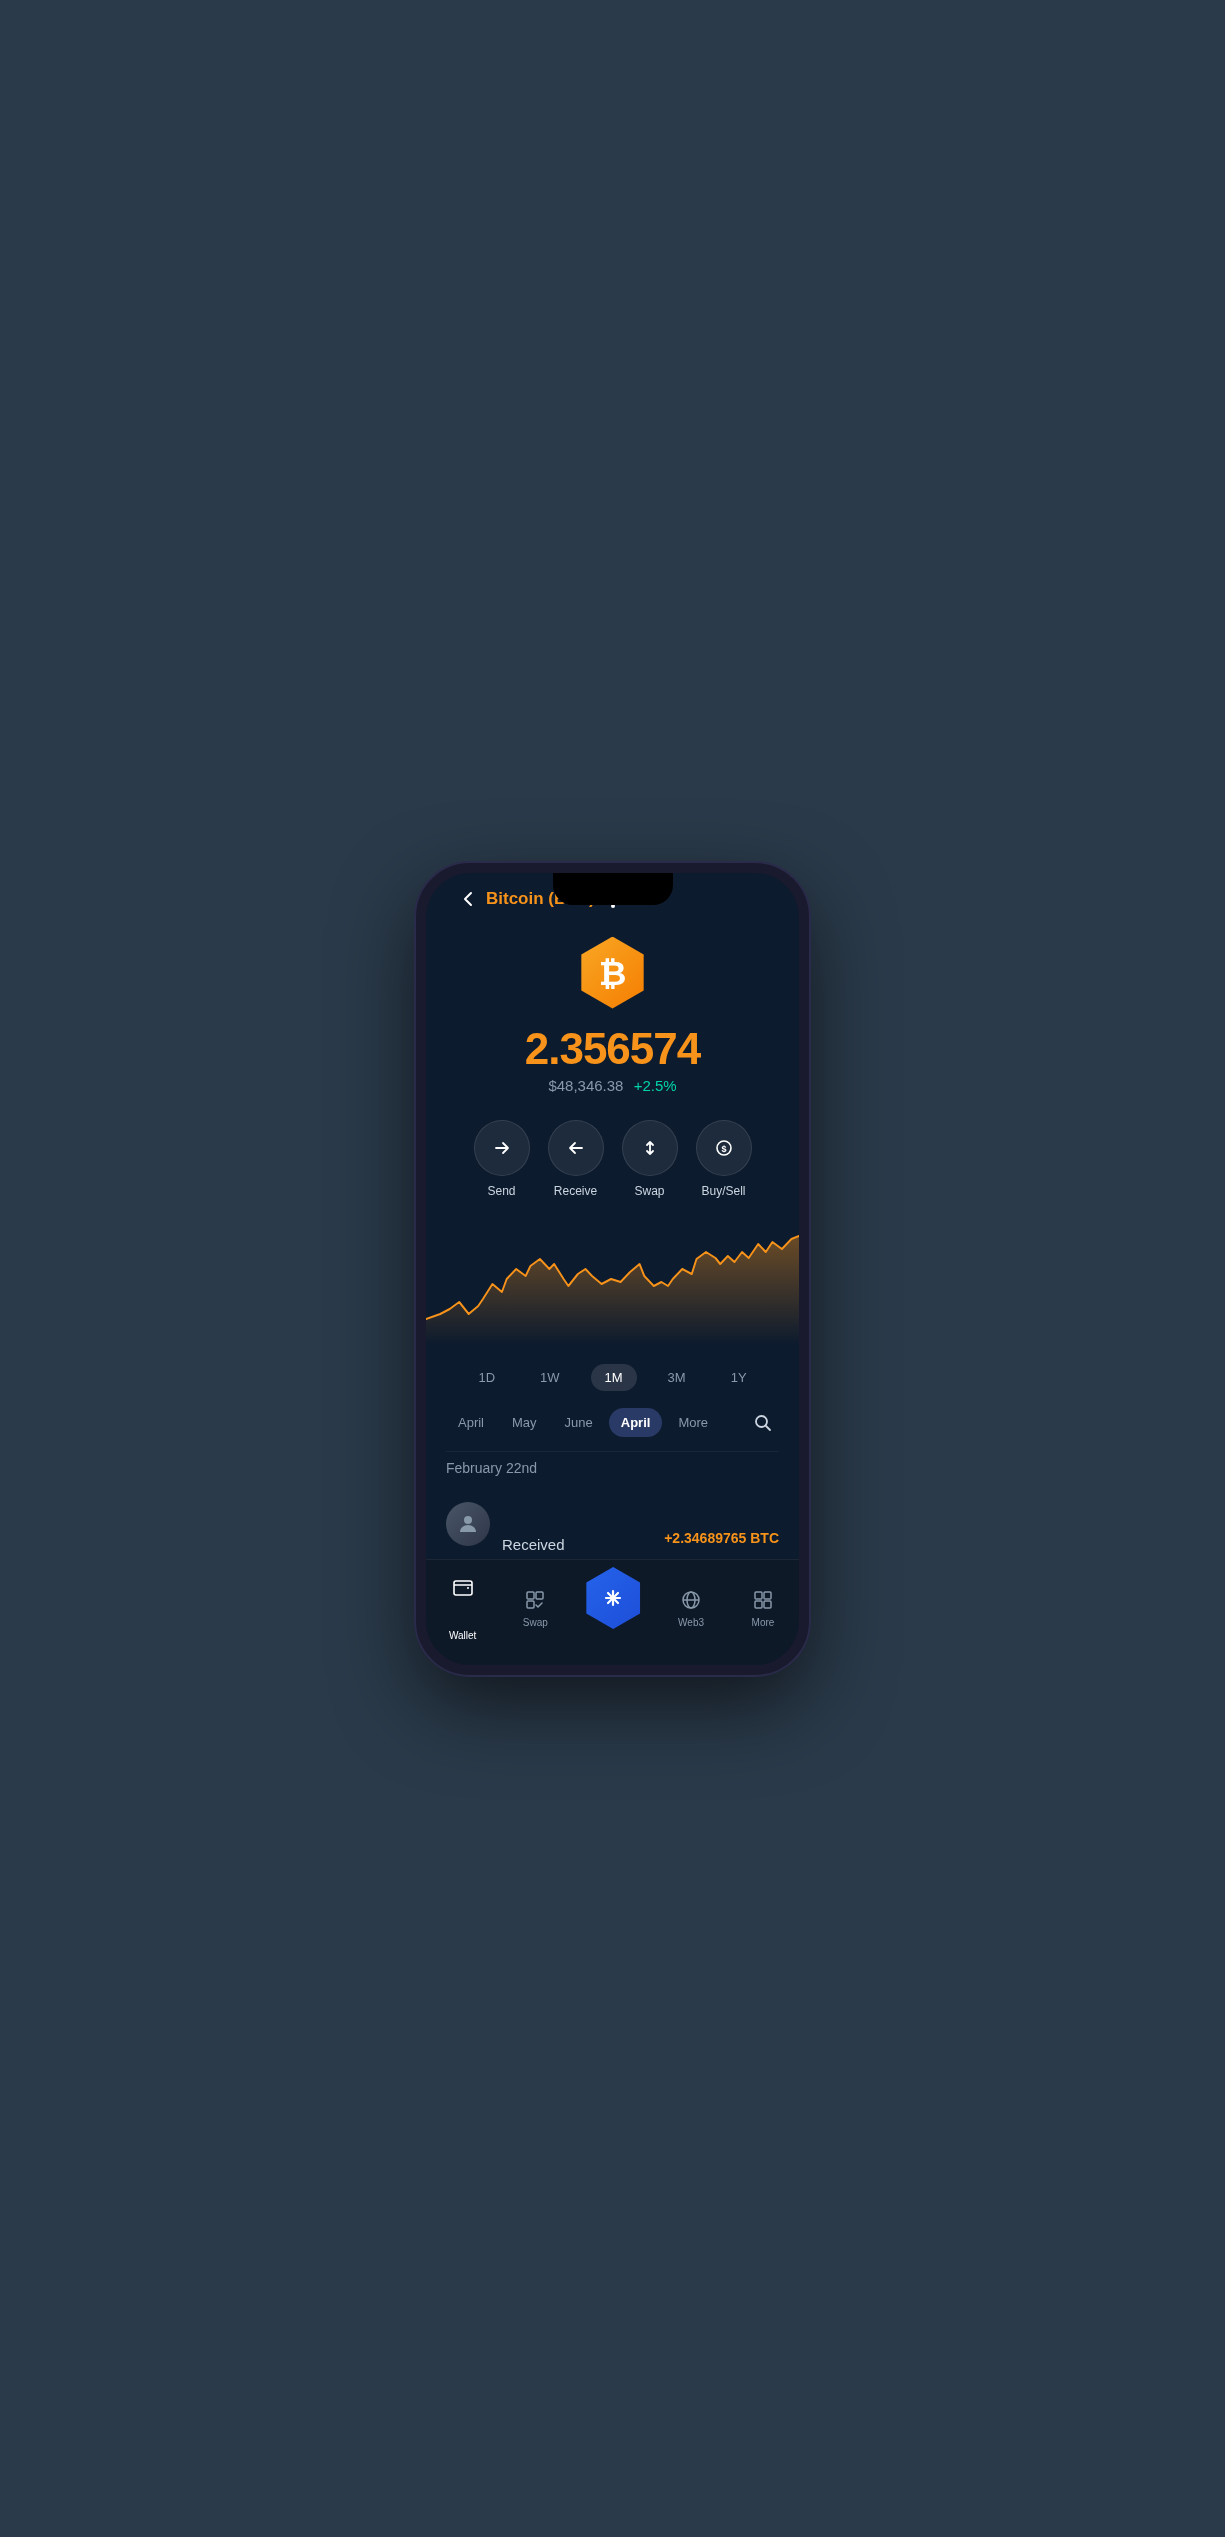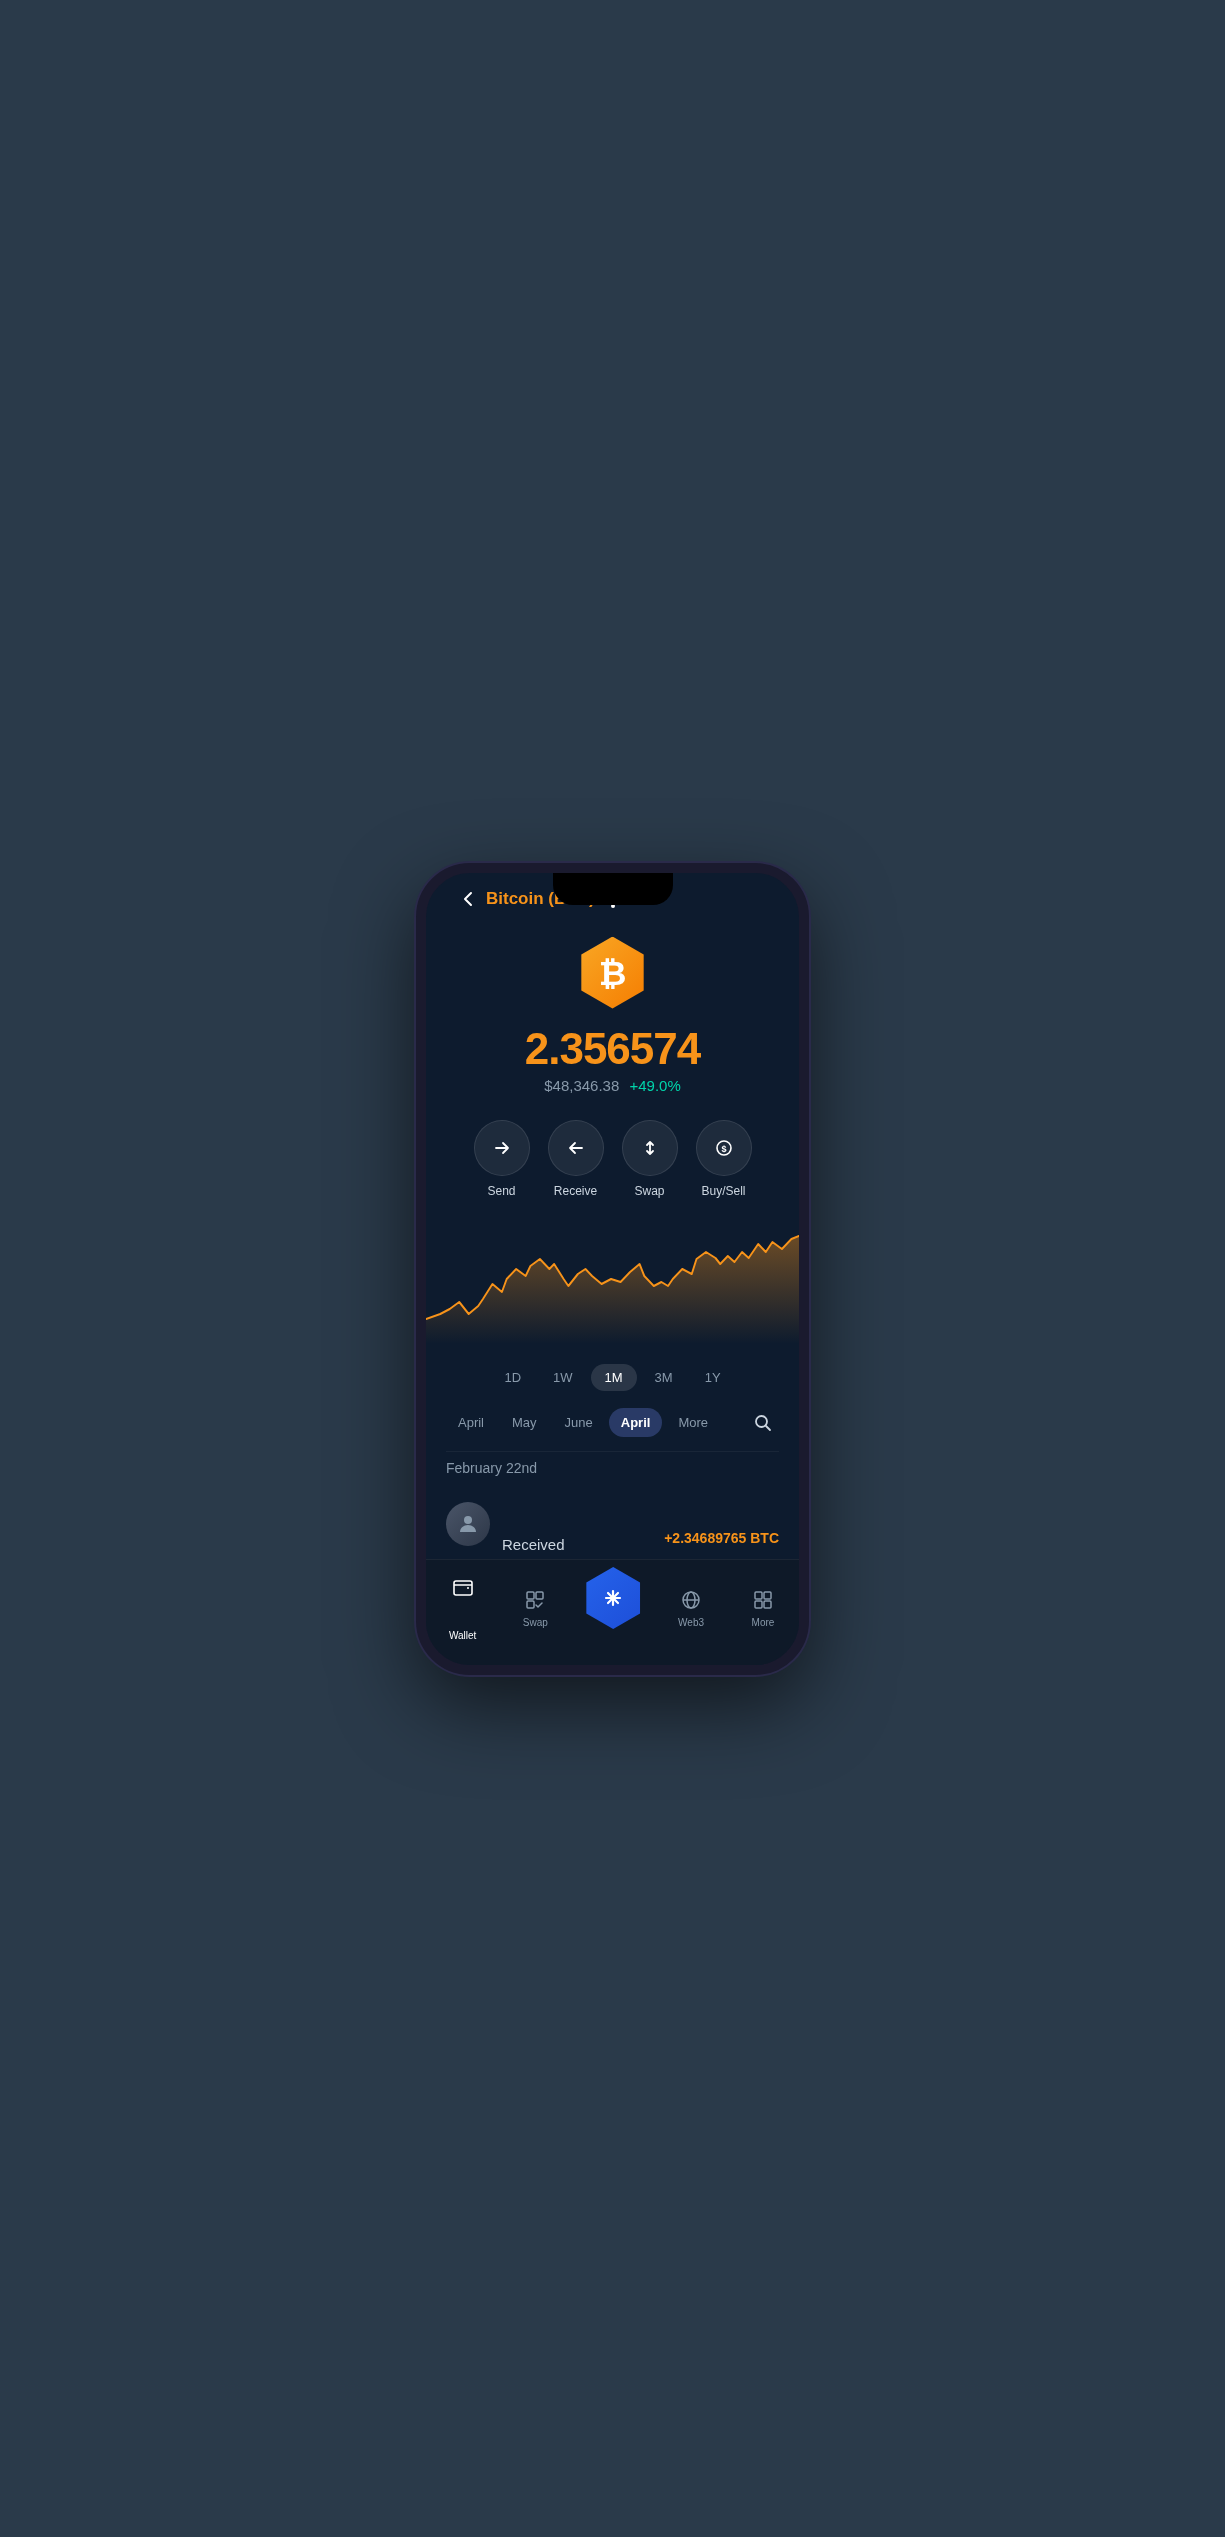--- a/index.html
+++ b/index.html
@@ -246,21 +246,21 @@
 
     .chart-svg {
       width: 100%;
       height: 130px;
     }
 
     
     .time-filters {
       display: flex;
       justify-content: center;
-      gap: 4px;
+      gap: 17px;
       padding: 8px 16px 12px;
       flex-shrink: 0;
     }
 
     .time-btn {
       padding: 6px 14px;
       border-radius: 20px;
       font-size: 13px;
       font-weight: 500;
       color: #8899aa;
@@ -462,21 +462,21 @@
     </div>
   </div>
 
   <div class="coin-section">
     <div class="btc-hexagon">
       <span class="btc-symbol">₿</span>
     </div>
     <div class="balance-amount">2.356574</div>
     <div class="balance-usd">
       <span>$48,346.38</span>
-      <span class="change-positive">+49.0%</span>
+      <span class="change-positive">+2.5%</span>
     </div>
   </div>
 
   <div class="actions">
     <div class="action-item">
       <div class="action-circle">
         <svg width="20" height="20" viewBox="0 0 20 20" fill="none">
           <path d="M4 10H16M16 10L11 5M16 10L11 15" stroke="white" stroke-width="1.8" stroke-linecap="round" stroke-linejoin="round"></path>
         </svg>
       </div>

